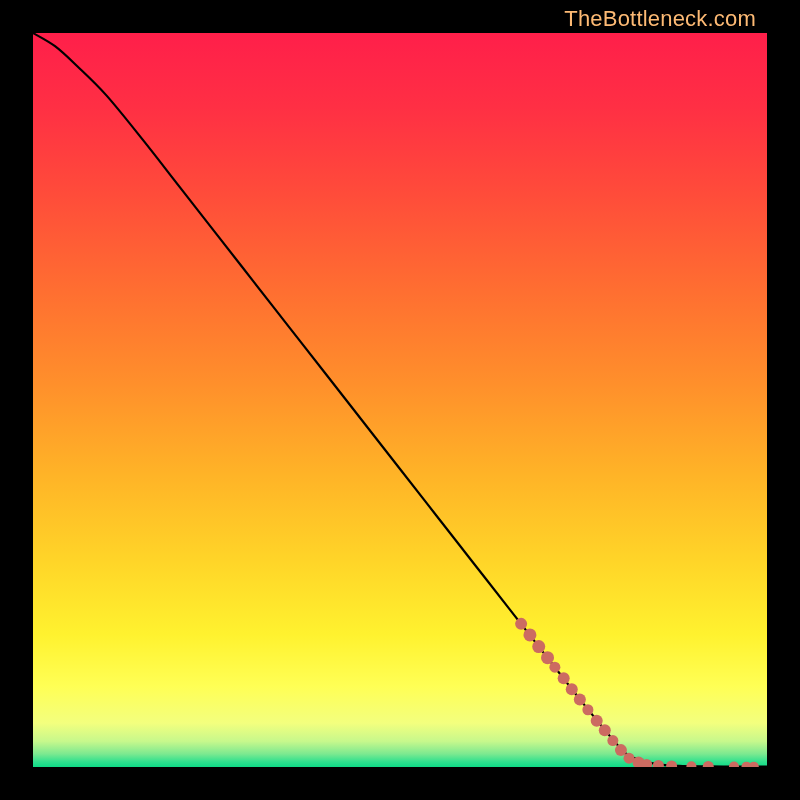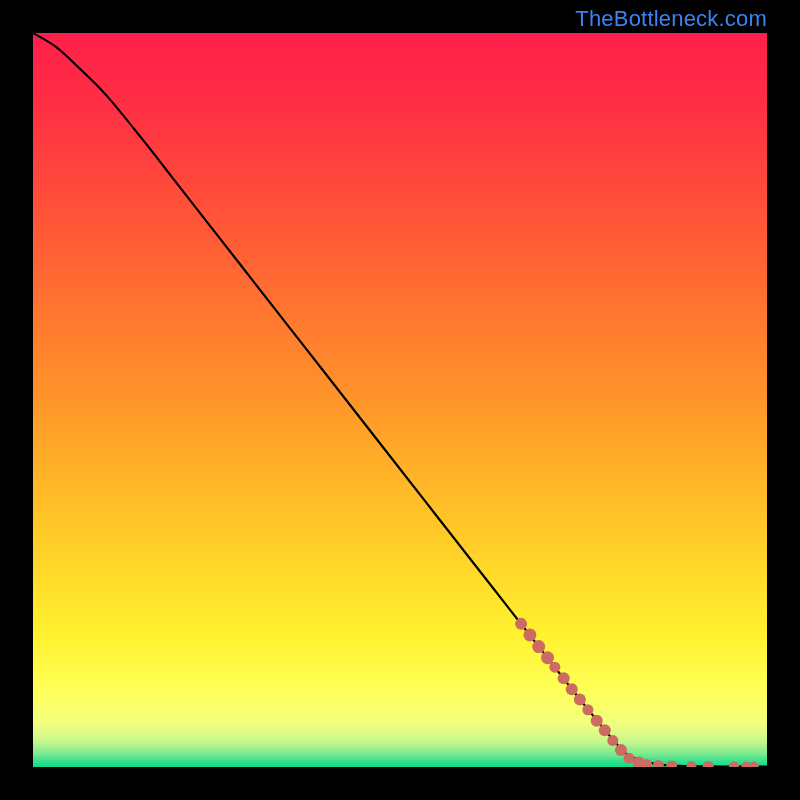--- a/index.html
+++ b/index.html
@@ -27,22 +27,22 @@
   }
   .plot svg {
     position: absolute;
     left: 0;
     top: 0;
     display: block;
   }
   .watermark {
     position: absolute;
     top: 6px;
-    right: 33px;
-    color: #3b82f6;
+    right: 44px;
+    color: #fdba74;
     font-size: 22px;
     font-weight: 500;
     letter-spacing: 0.2px;
     user-select: none;
   }
 </style>
 </head>
 <body>
 
 <div class="stage">

